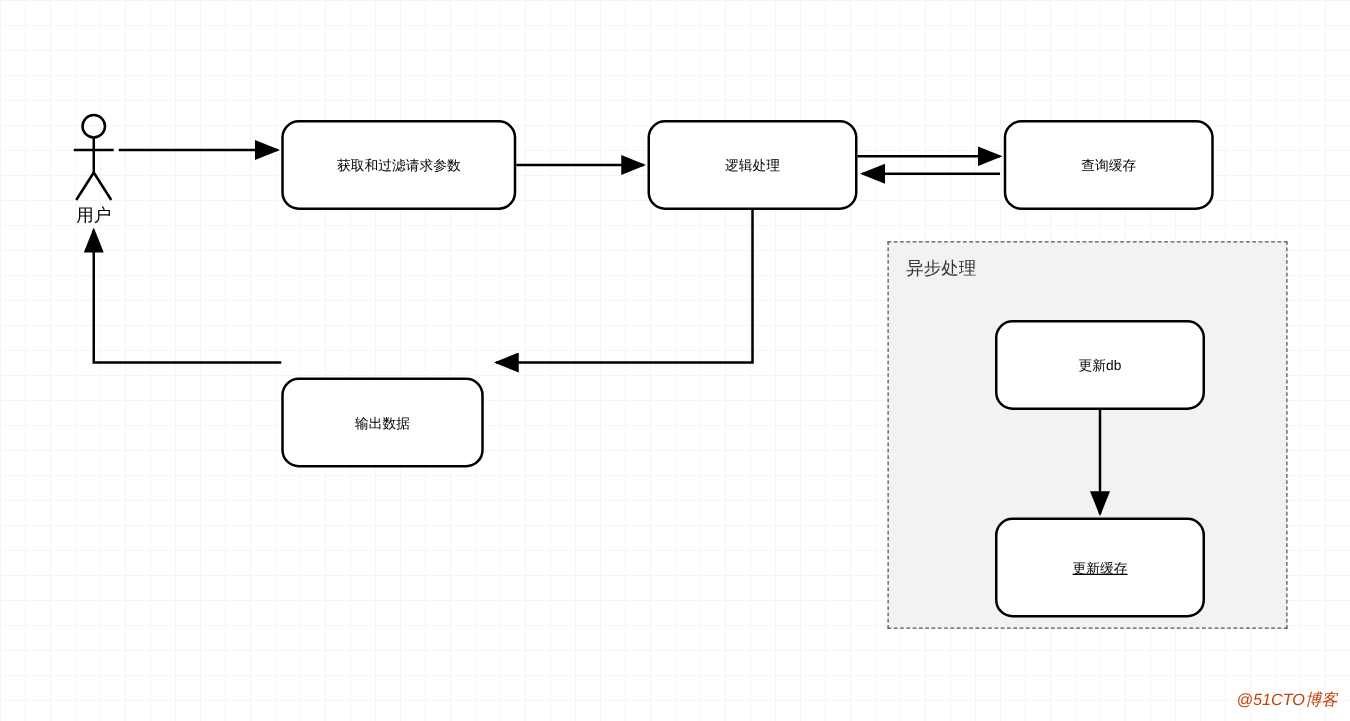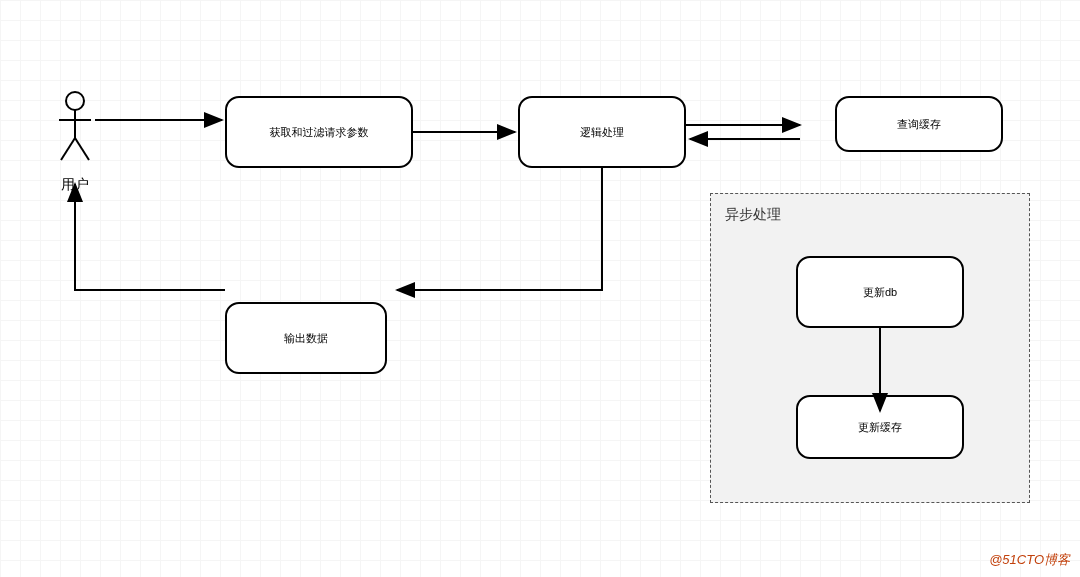--- a/index.html
+++ b/index.html
@@ -40,21 +40,21 @@
     }
     .actor {
       position: absolute;
       display: flex;
       flex-direction: column;
       align-items: center;
     }
     .actor svg { display: block; }
     .actor-label {
       font-size: 14px;
-      margin-top: 14px;
+      margin-top: 2px;
       color: #000;
     }
     .watermark {
       position: absolute;
       right: 10px;
       bottom: 8px;
       font-size: 13px;
       color: #c2410c;
       font-style: italic;
     }
@@ -81,37 +81,37 @@
 </div>
 
 <div class="node" style="left:225px; top:96px; width:188px; height:72px;">
   <span>获取和过滤请求参数</span>
 </div>
 
 <div class="node" style="left:518px; top:96px; width:168px; height:72px;">
   <span>逻辑处理</span>
 </div>
 
-<div class="node" style="left:803px; top:96px; width:168px; height:56px;margin-left:32px;">
+<div class="node" style="left:803px; top:96px; width:168px; height:72px;">
   <span>查询缓存</span>
 </div>
 
 <div class="node" style="left:225px; top:254px; width:162px; height:72px;margin-top:48px;">
   <span>输出数据</span>
 </div>
 
 <div class="dashed-group" style="left:710px; top:193px; width:320px; height:310px;">
   <div class="group-label" style="left:14px; top:12px;">异步处理</div>
 </div>
 
 <div class="node" style="left:796px; top:256px; width:168px; height:72px;">
   <span>更新db</span>
 </div>
 
-<div class="node" style="left:796px; top:395px; width:168px; height:64px;">
+<div class="node" style="left:796px; top:414px; width:168px; height:80px;text-decoration:underline;">
   <span>更新缓存</span>
 </div>
 
 <svg class="arrows">
   <defs>
     <marker id="arrowhead" markerWidth="10" markerHeight="8" refX="9" refY="4" orient="auto">
       <polygon points="0 0, 10 4, 0 8" fill="#000"></polygon>
     </marker>
   </defs>
 

